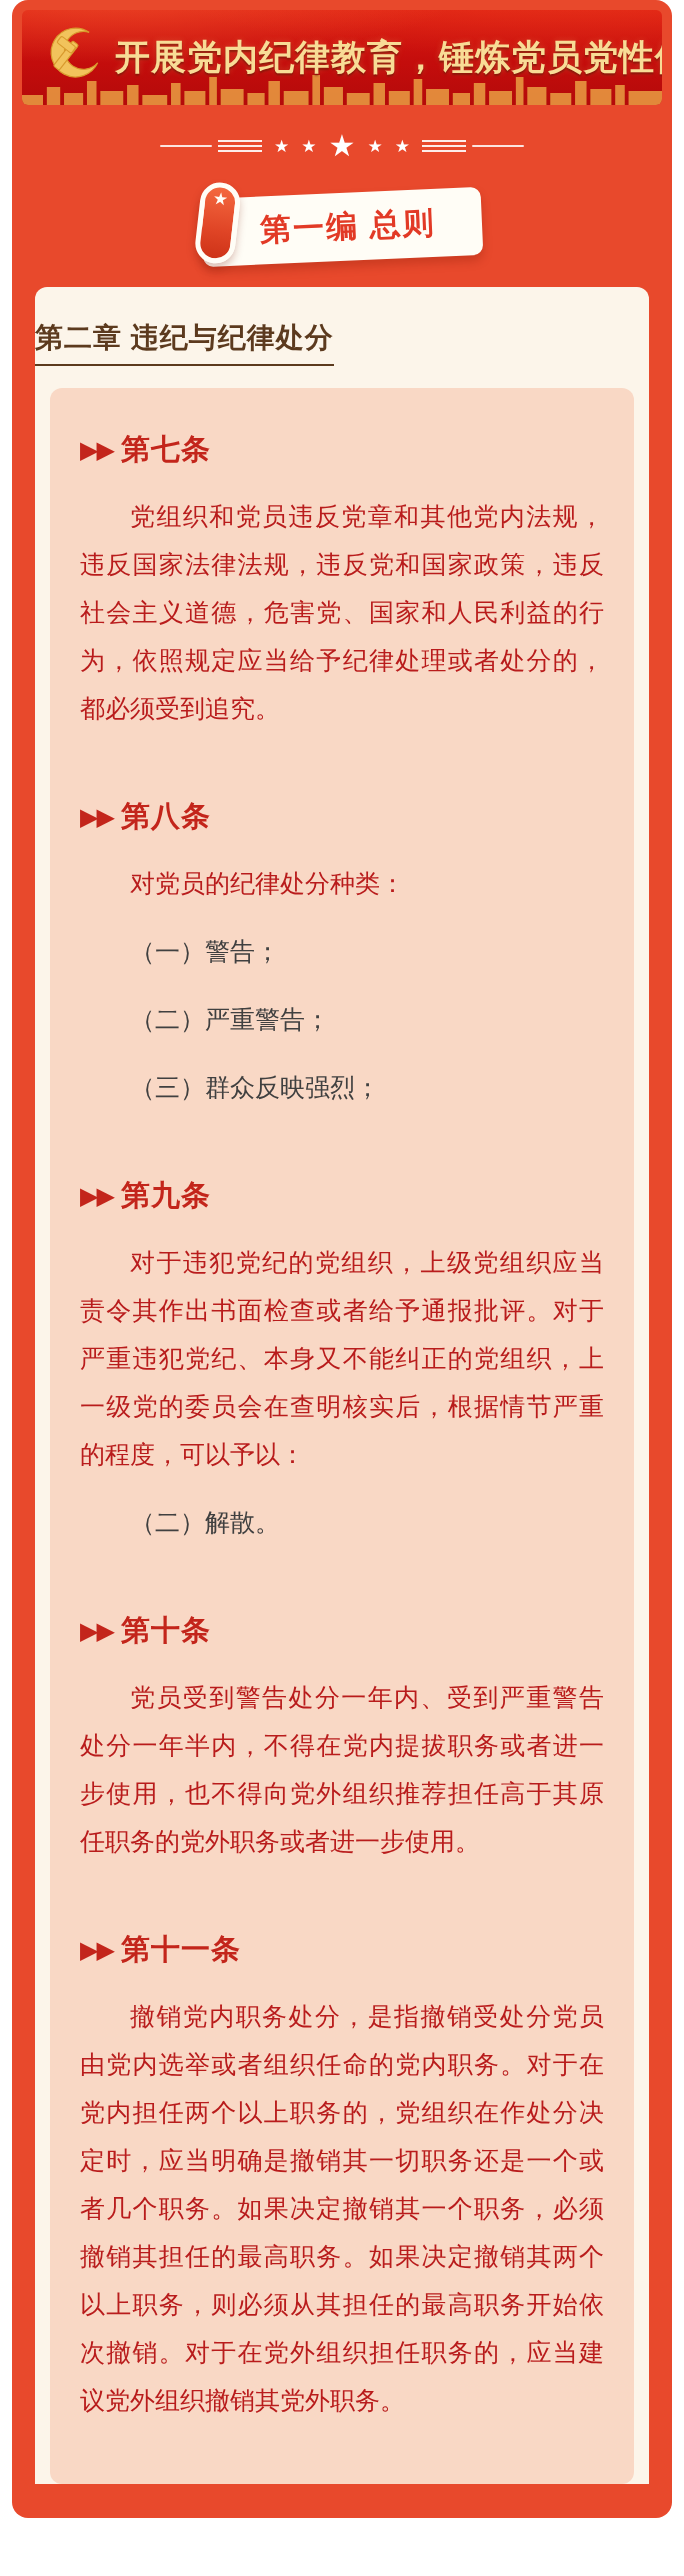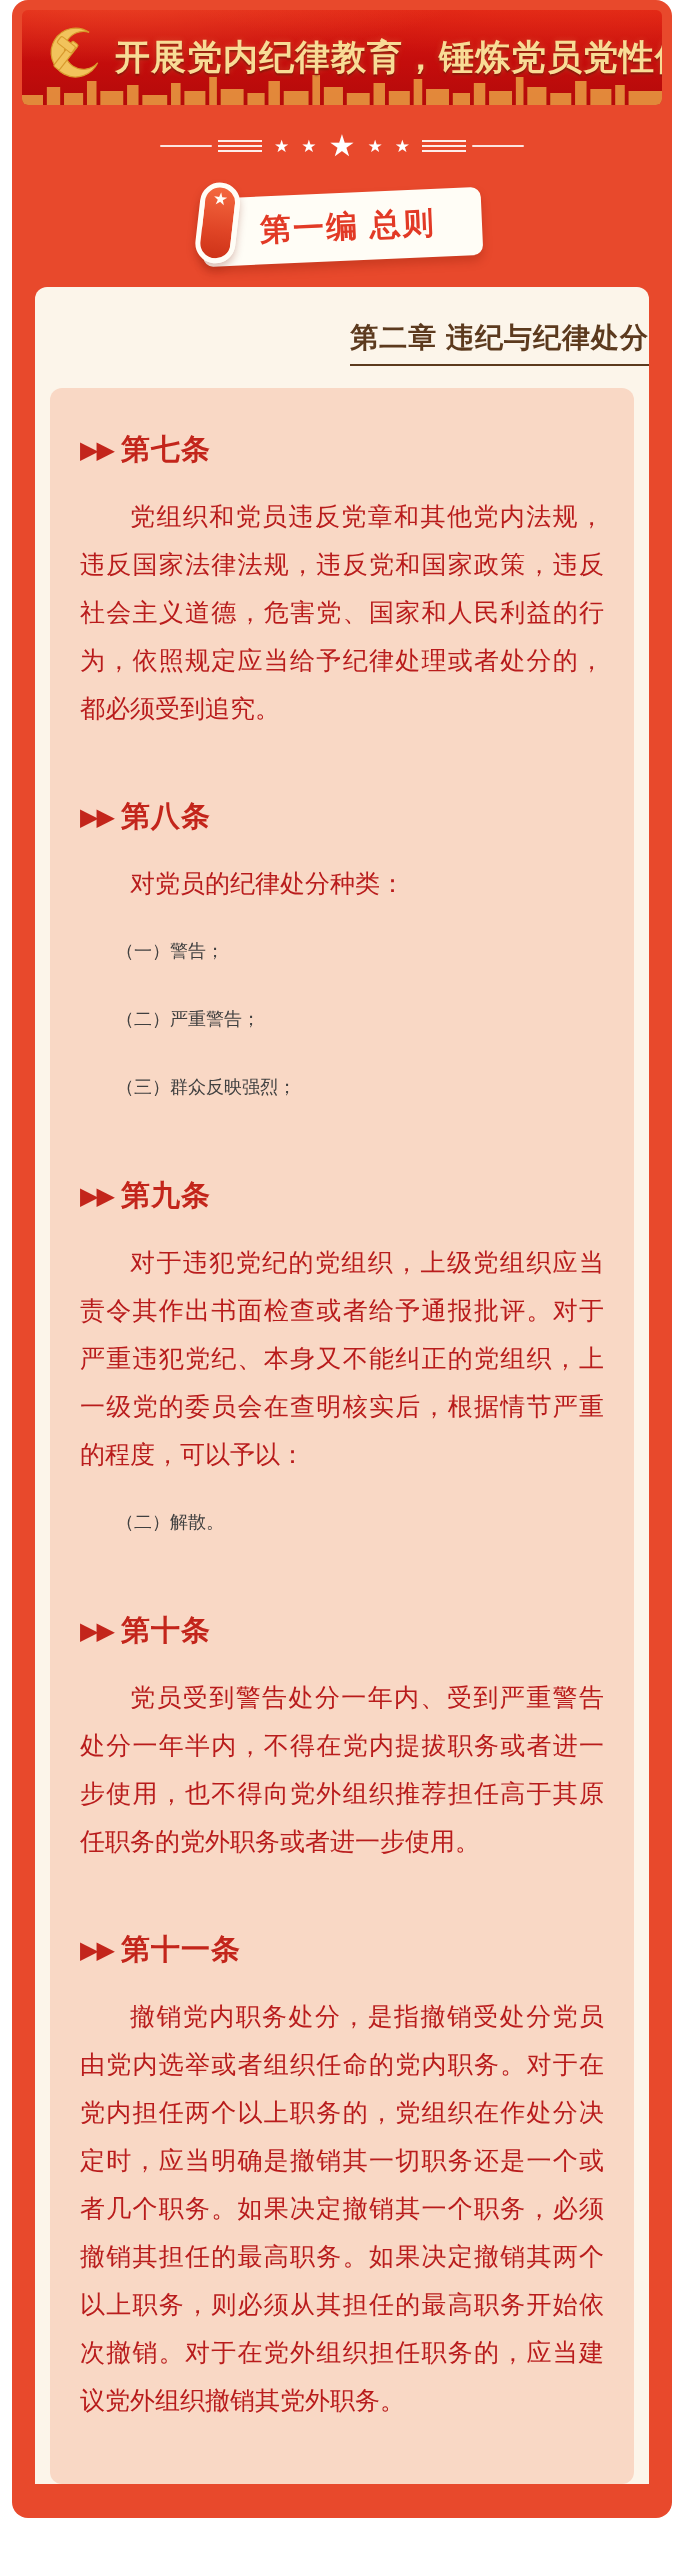--- a/index.html
+++ b/index.html
@@ -82,21 +82,21 @@
   }
   .ribbon-star { display:block; margin-top:2px; color:#FFFDF6; font-size:17px; line-height:1.2; }
   
   .card {
     position:relative;
     margin:26px 23px 0 23px;
     background:#FCF5EA;
     border-radius:12px 12px 0 0;
     padding:18px 0 0 0;
   }
-  .card-title-row { text-align:right; margin:14px 0 22px 0; }
+  .card-title-row { text-align:left; margin:14px 0 22px 0; }
   .card-title {
     display:inline-block;
     font-size:28px; font-weight:bold; color:#5C3A1E;
     padding-bottom:7px;
     border-bottom:2px solid #5C3A1E;
     letter-spacing:1px;
   }
   .content-block {
     margin:0 15px;
     background:#F9D8C5;
@@ -110,21 +110,21 @@
     font-size:29px; font-weight:bold; color:#C3251B;
     margin-bottom:22px; letter-spacing:1px;
   }
   .article-marker { font-size:24px; letter-spacing:-2px; margin-right:8px; line-height:1; }
   .para {
     font-size:25px; color:#b91c1c; line-height:48px;
     text-indent:2em; text-align:justify;
     margin:12px 0;
   }
   .list-item {
-    font-size:18px; color:#404040; line-height:48px;
+    font-size:25px; color:#404040; line-height:48px;
     margin:20px 0 20px 2em;
   }
 </style>
 </head>
 <body>
 
 <div class="page">
 
   <div class="banner">
     <span class="emblem-wrap">

